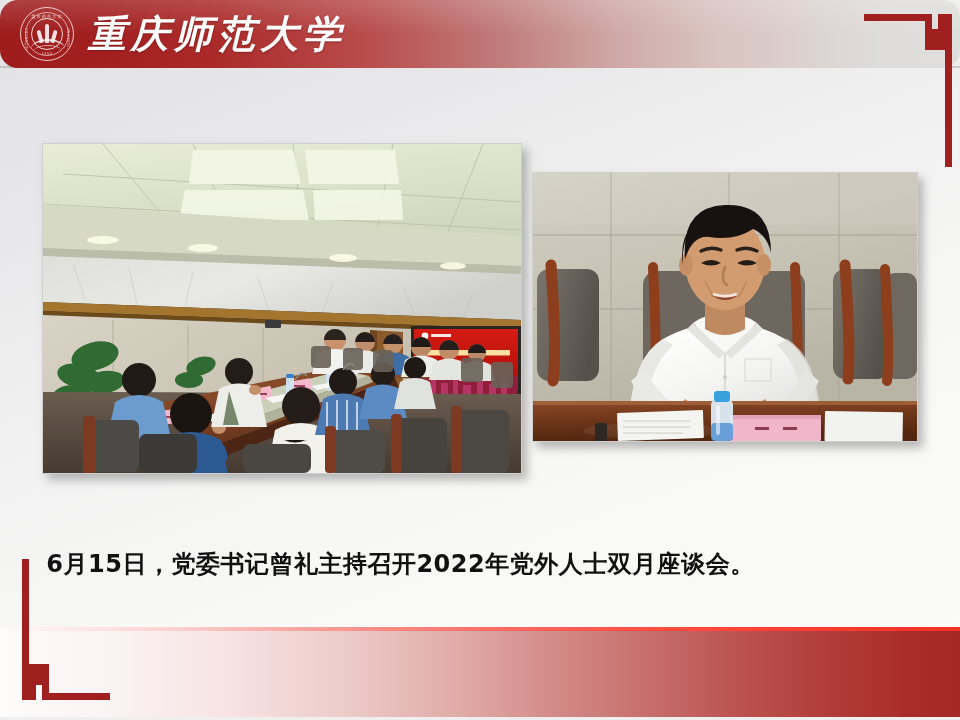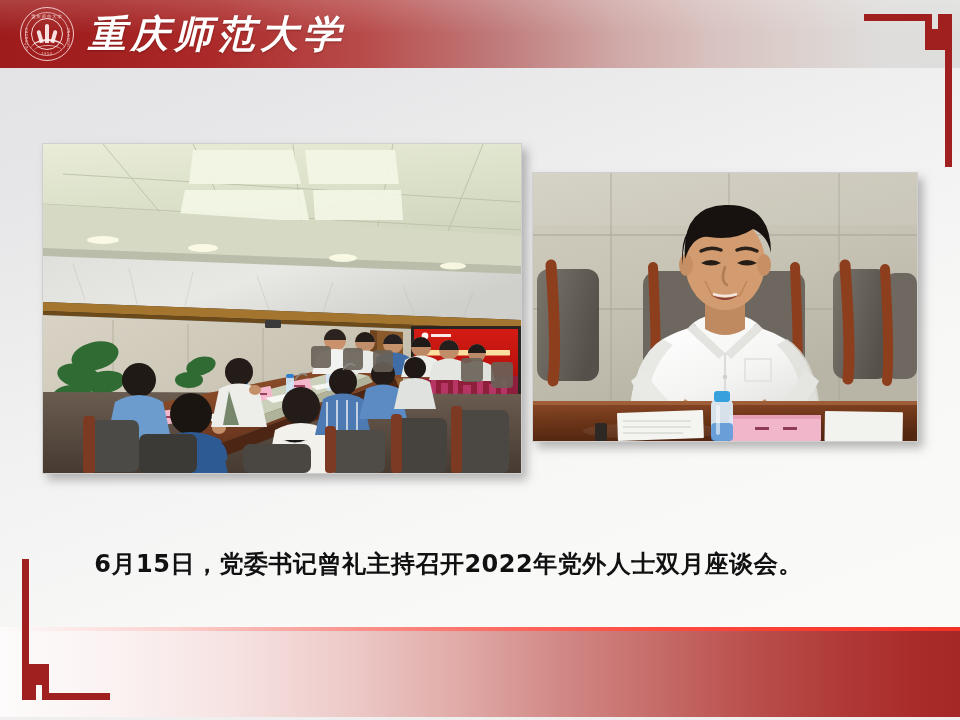--- a/index.html
+++ b/index.html
@@ -30,20 +30,21 @@
       #a21f1f 10%,
       #ab2a29 22%,
       #b84c4b 38%,
       #c07b7b 52%,
       #cfa8a6 64%,
       #d8c2bf 74%,
       #dcd2cf 84%,
       #dedddc 92%,
       #dededd 100%);
     z-index: 5;
+    border-radius: 18px;
   }
   #header-sheen {
     position: absolute;
     left: 0; top: 0;
     width: 960px; height: 34px;
     background: linear-gradient(180deg, rgba(255,255,255,0.16), rgba(255,255,255,0.0));
     pointer-events: none;
   }
   #header-underline {
     position: absolute;
@@ -173,21 +174,20 @@
     position: absolute;
     left: 0; top: 548px;
     width: 801px;
     text-align: center;
     font-size: 24px;
     font-weight: 700;
     color: #111111;
     font-family: "DejaVu Sans", "Liberation Sans", sans-serif;
     letter-spacing: 0.5px;
     z-index: 4;
-    padding-left: 48px;
   }
 
   
   #bottom-band {
     position: absolute;
     left: 0; bottom: 0;
     width: 960px; height: 93px;
     background: linear-gradient(90deg,
       #fdfbfb 0%,
       #fbf2f2 12%,

